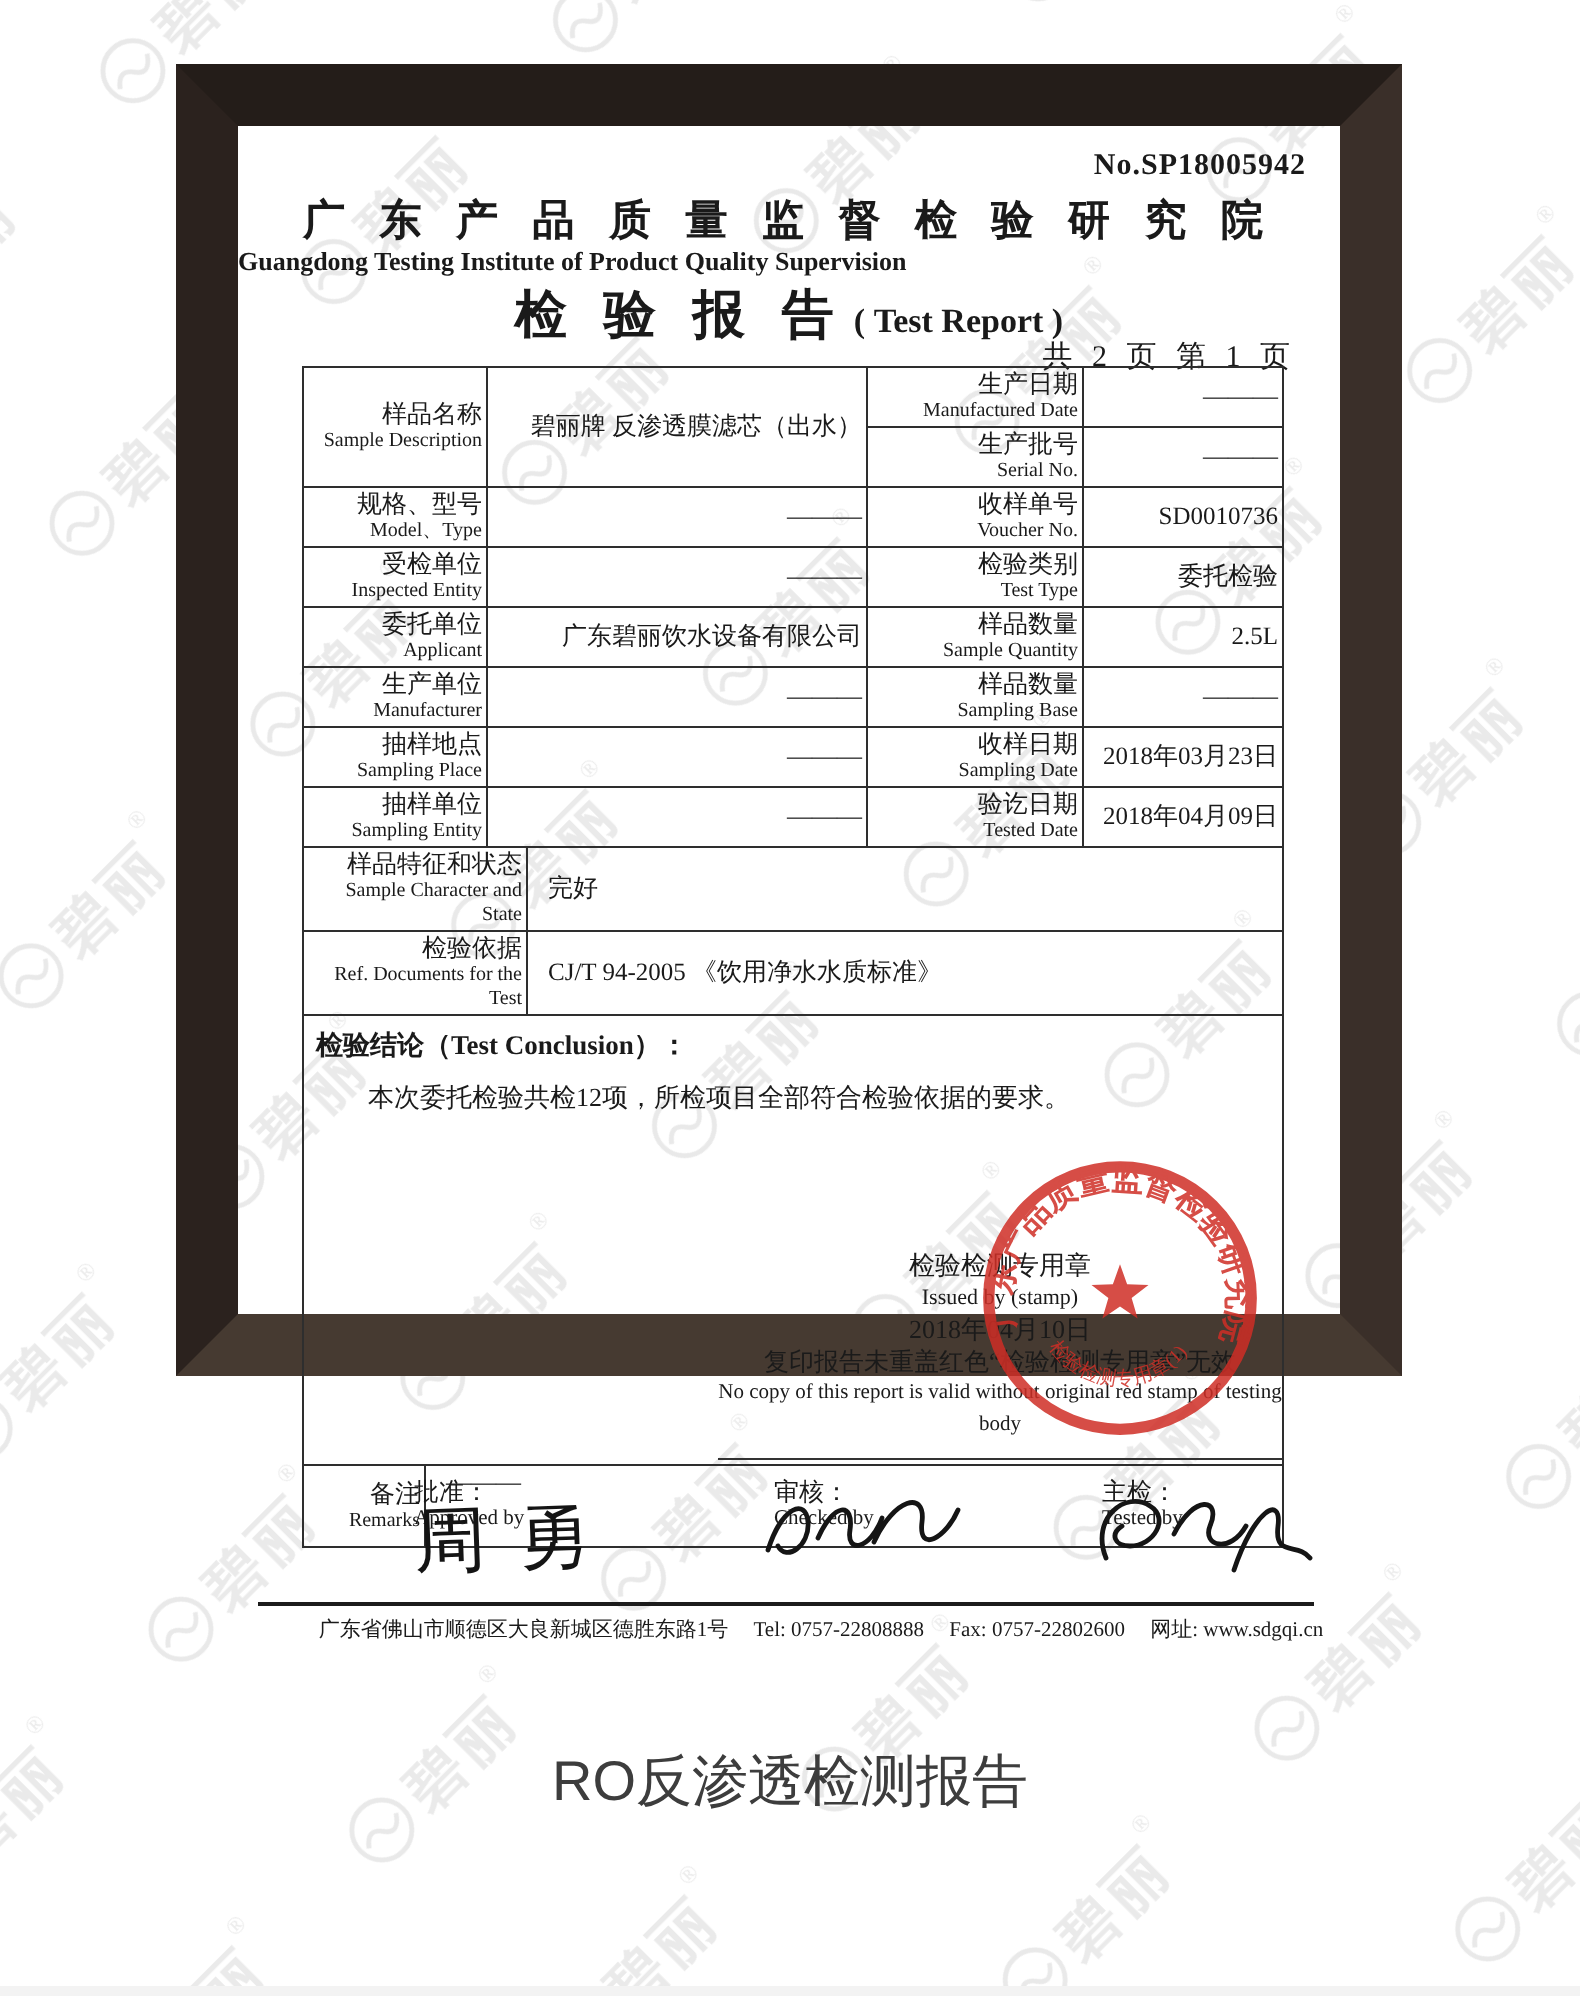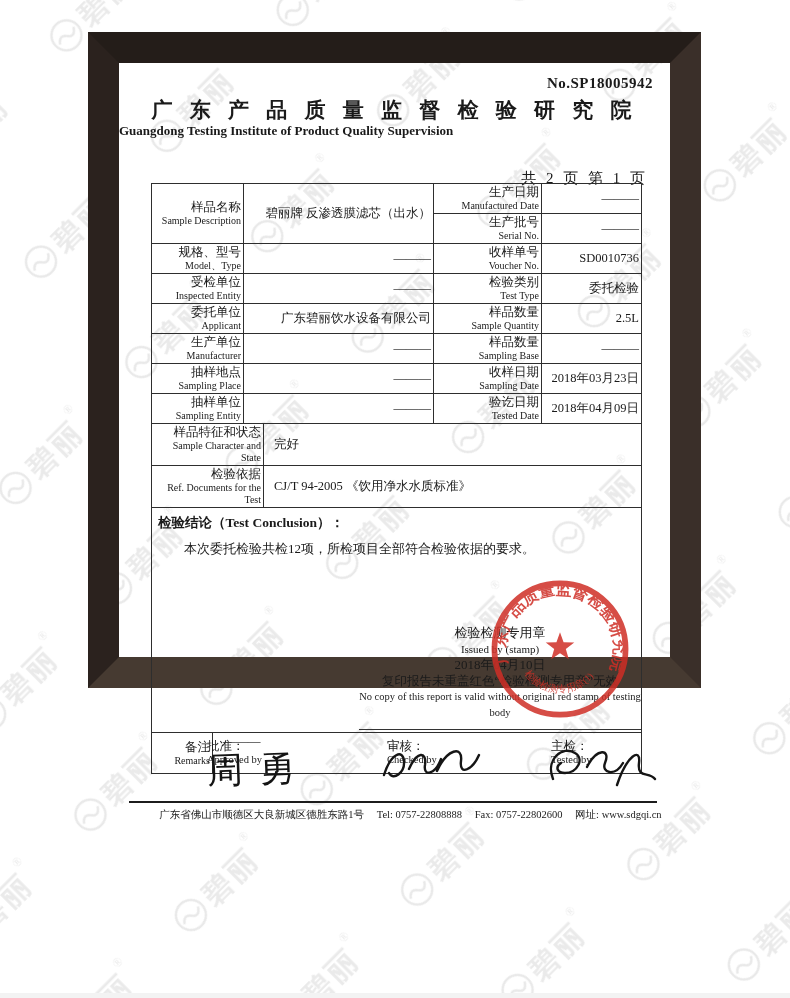--- a/index.html
+++ b/index.html
@@ -68,20 +68,24 @@
       <rect x="0" y="0" width="790" height="998" fill="url(#wm)"></rect>
     </svg>
   </div>
 
   <div class="frame">
     <div class="paper">
 
       <div class="report-no">No.SP18005942</div>
       <div class="inst-cn">广 东 产 品 质 量 监 督 检 验 研 究 院</div>
       <div class="inst-en">Guangdong Testing Institute of Product Quality Supervision</div>
+      <div class="title-row">
+        <span class="title-cn">检 验 报 告</span>
+        <span class="title-en">( Test Report )</span>
+      </div>
       <div class="page-info">共 2 页 第 1 页</div>
 
       <table class="info">
         <colgroup>
             <col style="width:61px">
             <col style="width:31px">
             <col style="width:20px">
             <col style="width:170px">
             <col style="width:108px">
             <col style="width:100px">
@@ -260,14 +264,15 @@
       <div class="foot-text">
         <span>广东省佛山市顺德区大良新城区德胜东路1号</span>
         <span>Tel: 0757-22808888</span>
         <span>Fax: 0757-22802600</span>
         <span>网址: www.sdgqi.cn</span>
       </div>
 
     </div>
   </div>
 
+  <div class="caption">RO反渗透检测报告</div>
   <div class="bottom-strip"></div>
 </div>
 
 </body></html>

